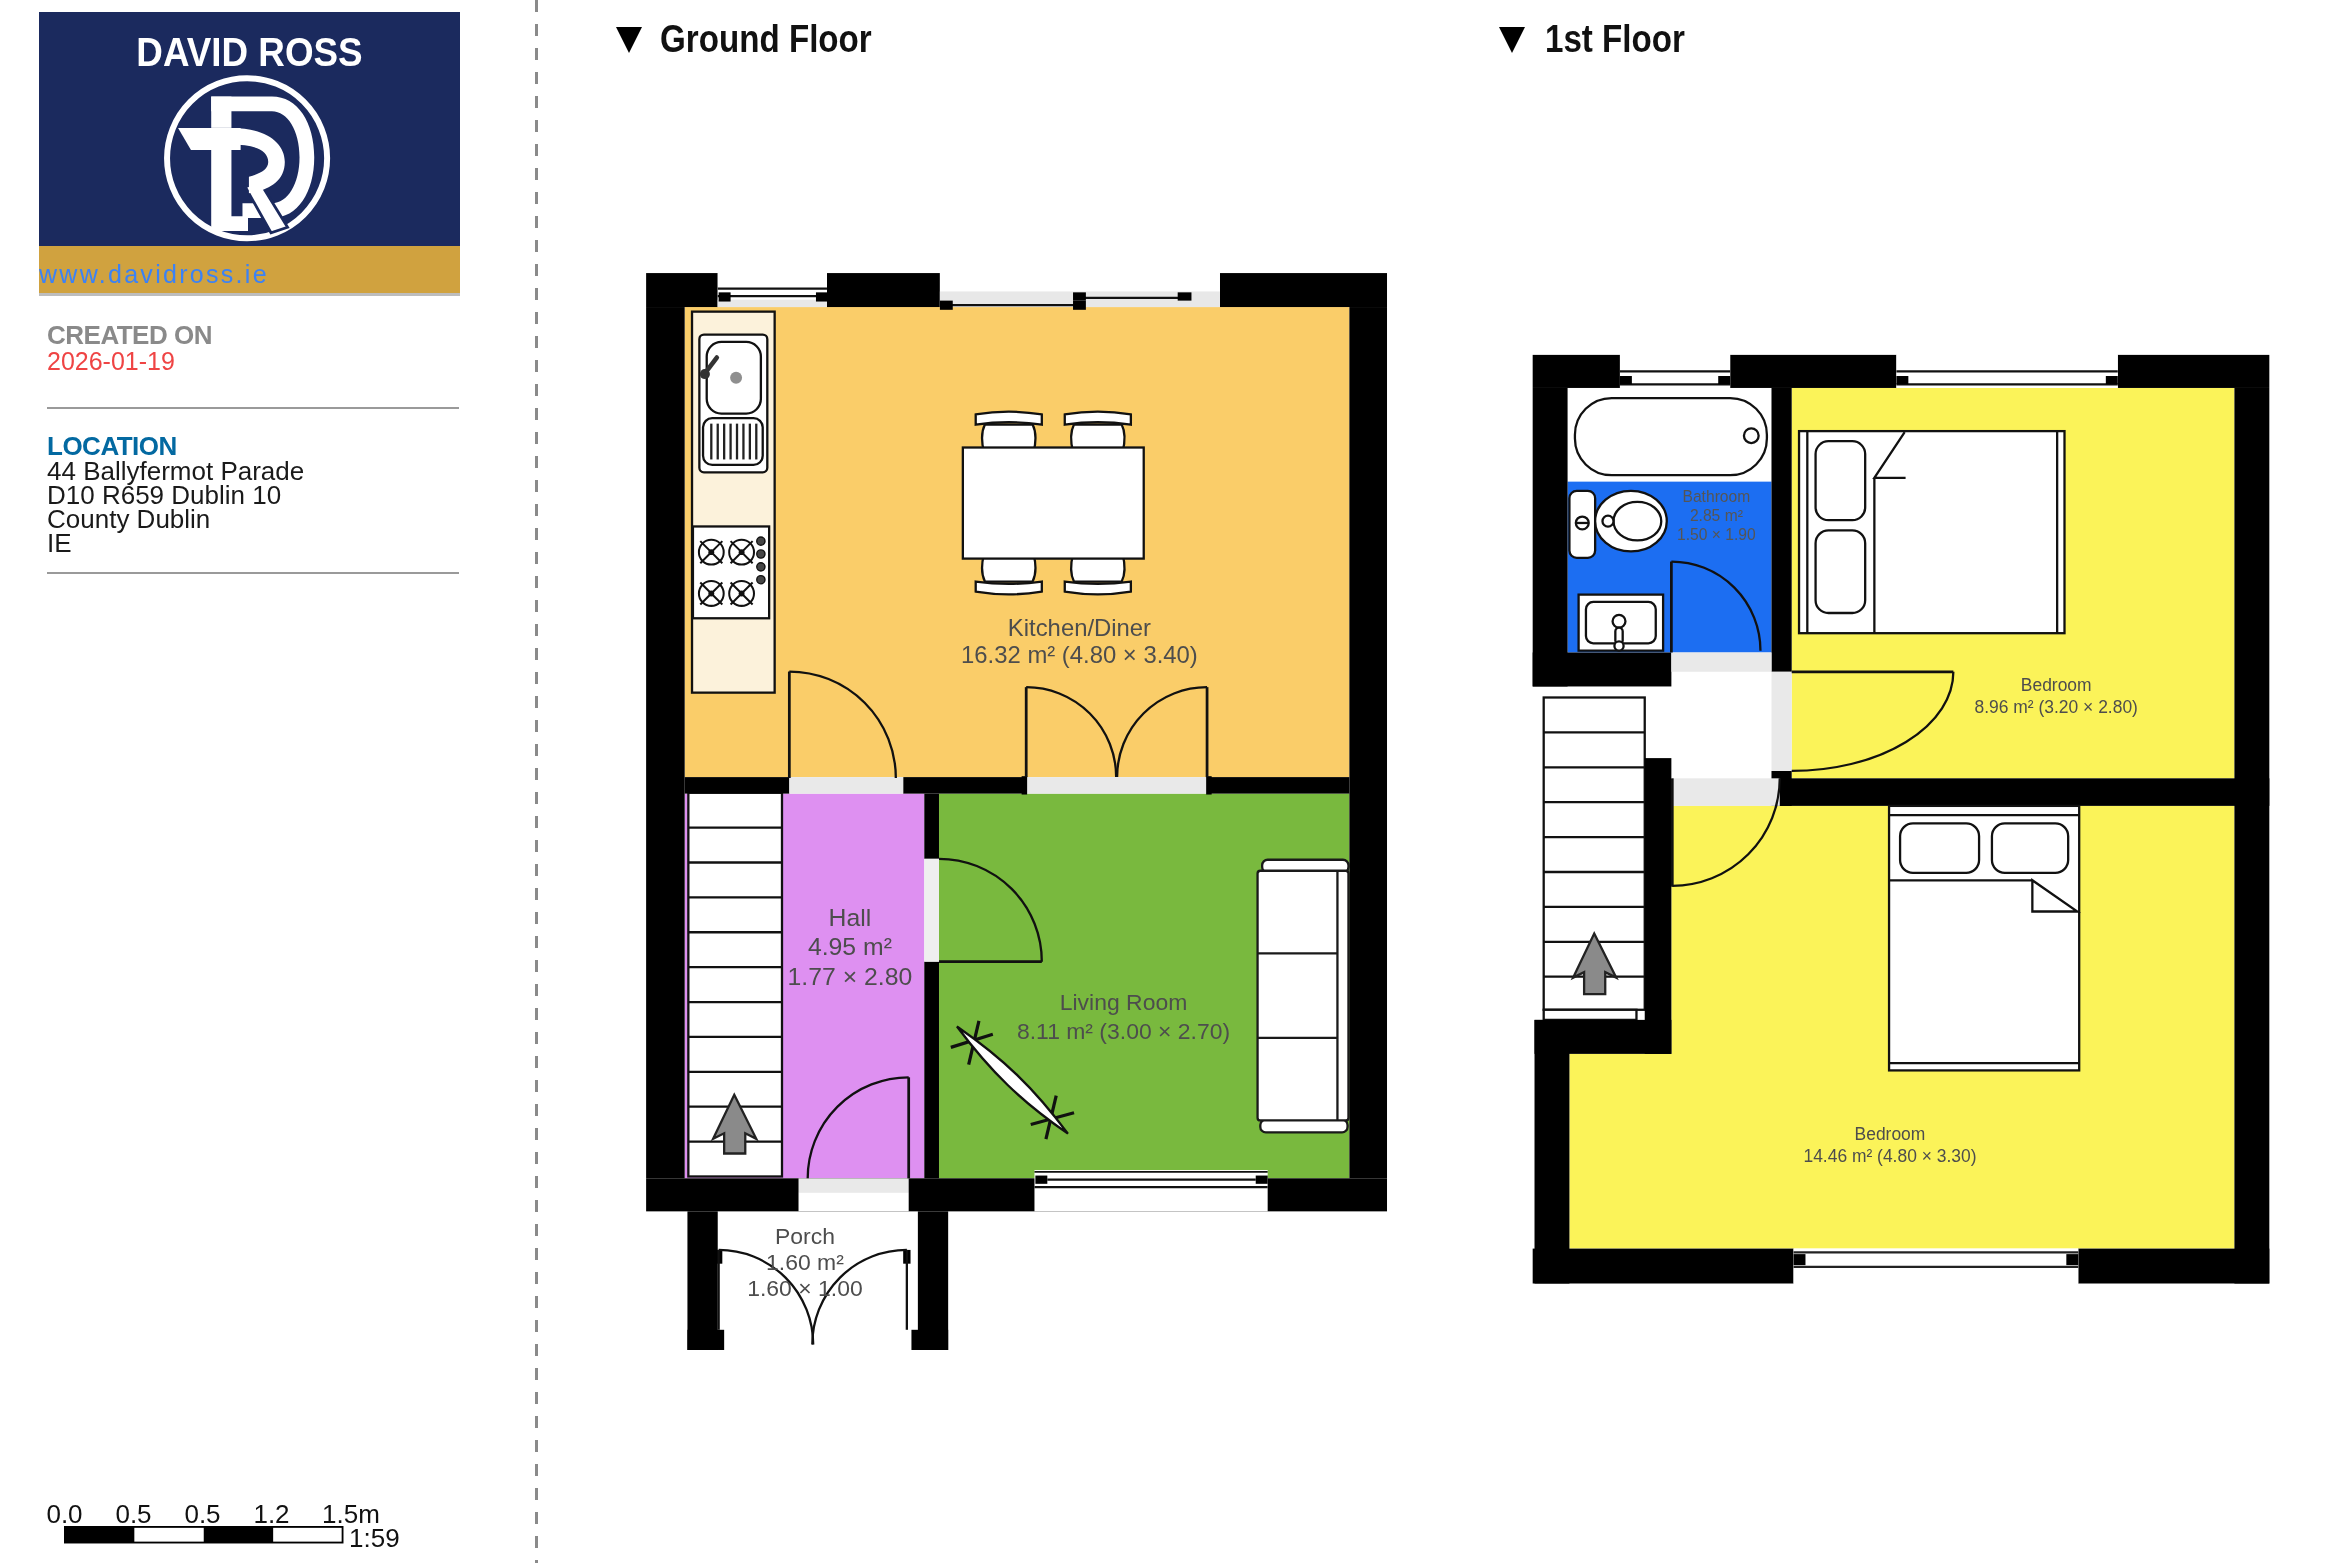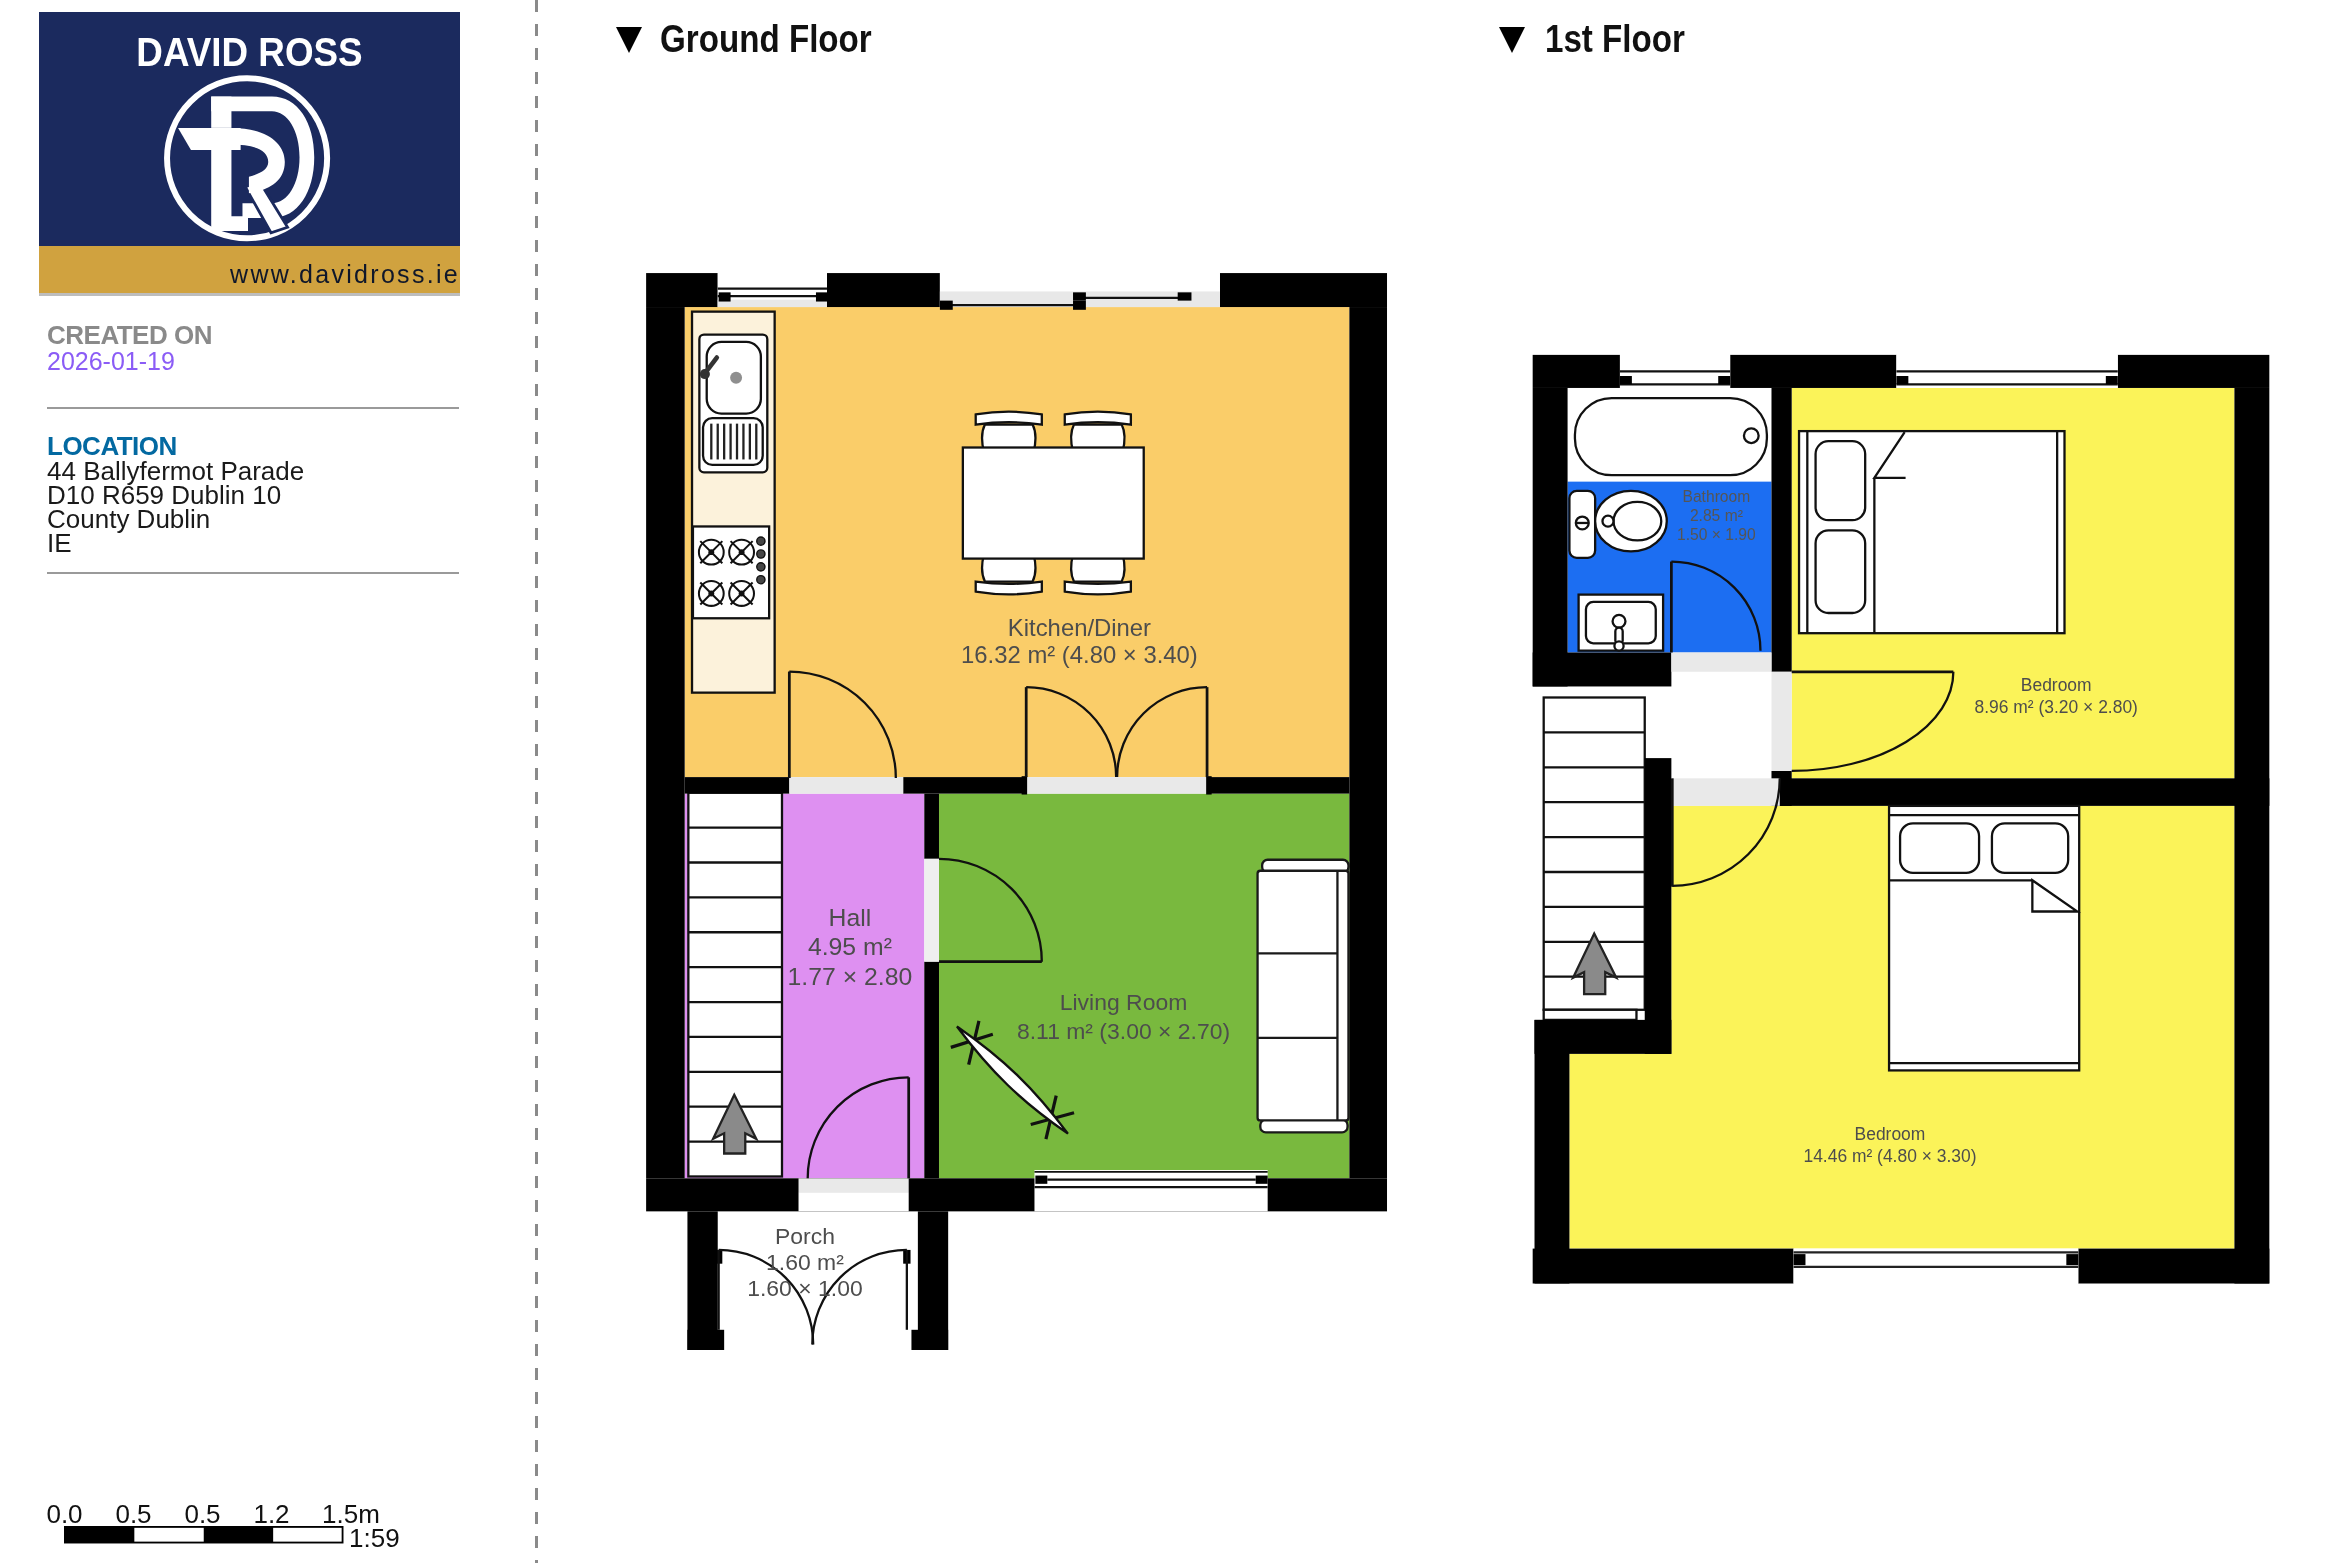--- a/index.html
+++ b/index.html
@@ -21,26 +21,26 @@
       <path d="M60,30 H126 C154,30 172,58 172,96 C172,134 154,162 126,162 H94 V146 H126 C143,146 156,125 156,96 C156,67 143,46 126,46 H60 Z"></path>
       <path d="M60,30 H82 V64 H60 Z"></path>
       <path d="M24,64 H92 V88 H38 Z"></path>
       <path d="M60,88 V176 H100 V160 H82 V88 Z"></path>
       <path d="M97,128 L113,123 L143,172 L125,178 Z" stroke="#1b2a5e" stroke-width="3"></path>
       <path d="M82,64 C119,64 140,80 140,101 C140,122 122,132 101,135 L101,117 C113,114 122,109 122,101 C122,87 104,82 82,82 Z"></path>
     </g>
   </svg>
 
   <div class="abs" style="left:39px;top:246px;width:421px;height:47px;background:#d0a23f;"></div>
-  <div class="abs" style="left:39px;top:260px;width:421px;text-align:right;color:#0f172a;font-size:25px;letter-spacing:2.3px;">www.davidross.ie</div>
+  <div class="abs" style="left:39px;top:260px;width:421px;text-align:left;color:#3b82f6;font-size:25px;letter-spacing:2.3px;">www.davidross.ie</div>
   <div class="abs" style="left:39px;top:293px;width:421px;height:2.8px;background:#bdbdbd;"></div>
 
   <div class="abs" style="left:47px;top:320px;color:#8a8a8a;font-size:26px;letter-spacing:-0.5px;font-weight:bold;">CREATED ON</div>
 
-  <div class="abs" style="left:47px;top:347px;color:#8b5cf6;font-size:25px;">2026-01-19</div>
+  <div class="abs" style="left:47px;top:347px;color:#ef4444;font-size:25px;">2026-01-19</div>
 
   <div class="abs" style="left:47px;top:407px;width:412px;height:1.8px;background:#9a9a9a;"></div>
 
   <div class="abs" style="left:47px;top:431px;color:#0369a1;font-size:26px;letter-spacing:-0.5px;font-weight:bold;">LOCATION</div>
 
   <div class="abs" style="left:47px;top:459px;color:#1a1a1a;font-size:26px;line-height:24px;">44 Ballyfermot Parade<br>D10 R659 Dublin 10<br>County Dublin<br>IE</div>
 
   <div class="abs" style="left:47px;top:572px;width:412px;height:1.8px;background:#9a9a9a;"></div>
 
 

